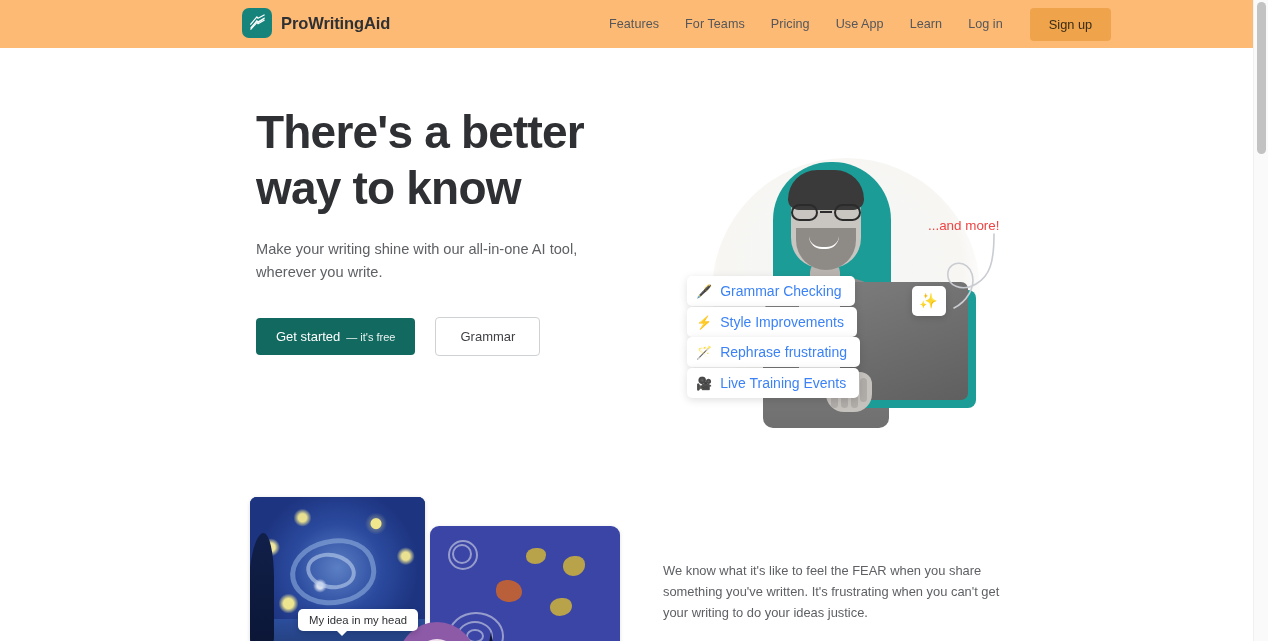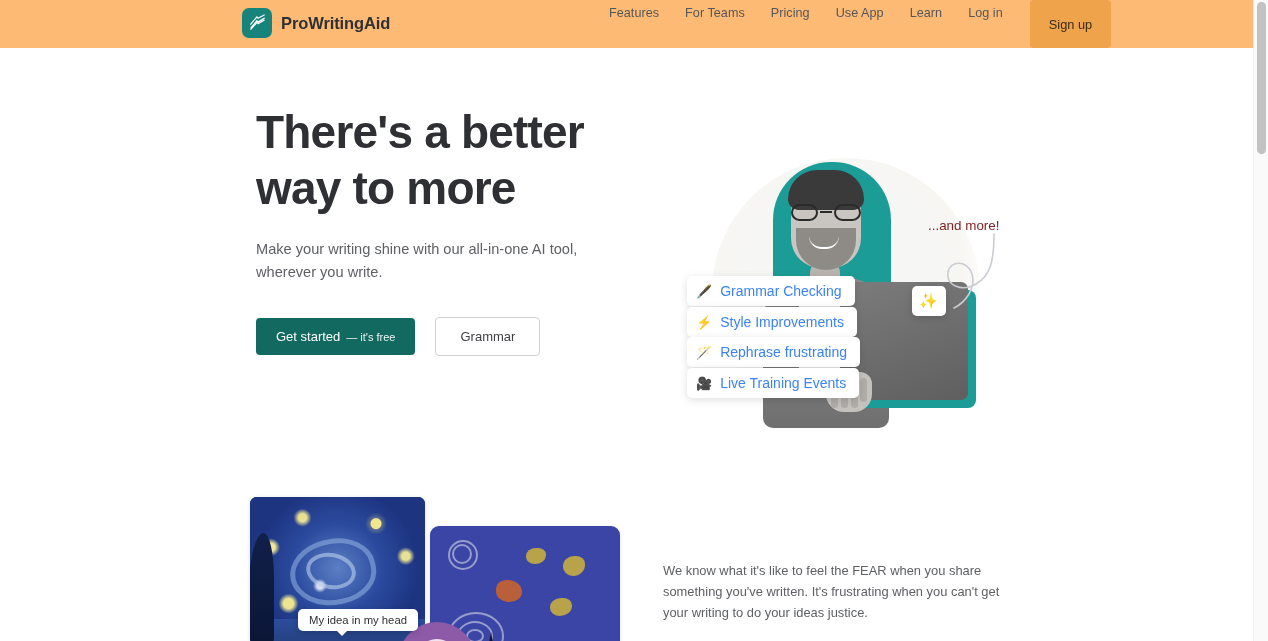--- a/index.html
+++ b/index.html
@@ -90,20 +90,21 @@
     letter-spacing: -0.1px;
     white-space: nowrap;
   }
 
   .main-nav {
     position: absolute;
     left: 596px;
     top: 0;
     height: 48px;
     display: flex;
+    align-items: center;
     gap: 0px;
   }
   .nav-link {
     font-size: 12.6px;
     color: #55565a;
     text-decoration: none;
     padding: 6px 13px;
     white-space: nowrap;
     letter-spacing: 0.05px;
   }
@@ -331,21 +332,21 @@
   .fc0 { left: 27px; top: 136px; }
   .fc1 { left: 27px; top: 167px; }
   .fc2 { left: 27px; top: 197px; }
   .fc3 { left: 27px; top: 228px; }
 
   
   .and-more {
     position: absolute;
     left: 268px; top: 78px;
     font-size: 13.4px;
-    color: #7f1d1d;
+    color: #ef4444;
     white-space: nowrap;
     z-index: 15;
   }
   .doodle { position: absolute; left: 272px; top: 92px; z-index: 10; }
 
   
   .section2 { position: relative; width: 100%; height: 150px; }
 
   .art-stack {
     position: absolute;
@@ -522,21 +523,21 @@
         </nav>
 
       </div>
     </header>
 
     <section class="hero">
 
       <div class="hero-copy">
         <h1 class="hero-title">
           <span>There's a better</span><br>
-          <span>way to more</span>
+          <span>way to know</span>
         </h1>
 
         <p class="hero-sub">Make your writing shine with our all-in-one AI tool, wherever you write.</p>
 
         <div class="hero-actions">
           <button class="btn-primary">
             <span>Get started</span>
             <span class="sub">— it's free</span>
           </button>
           <button class="btn-secondary">Grammar</button>

